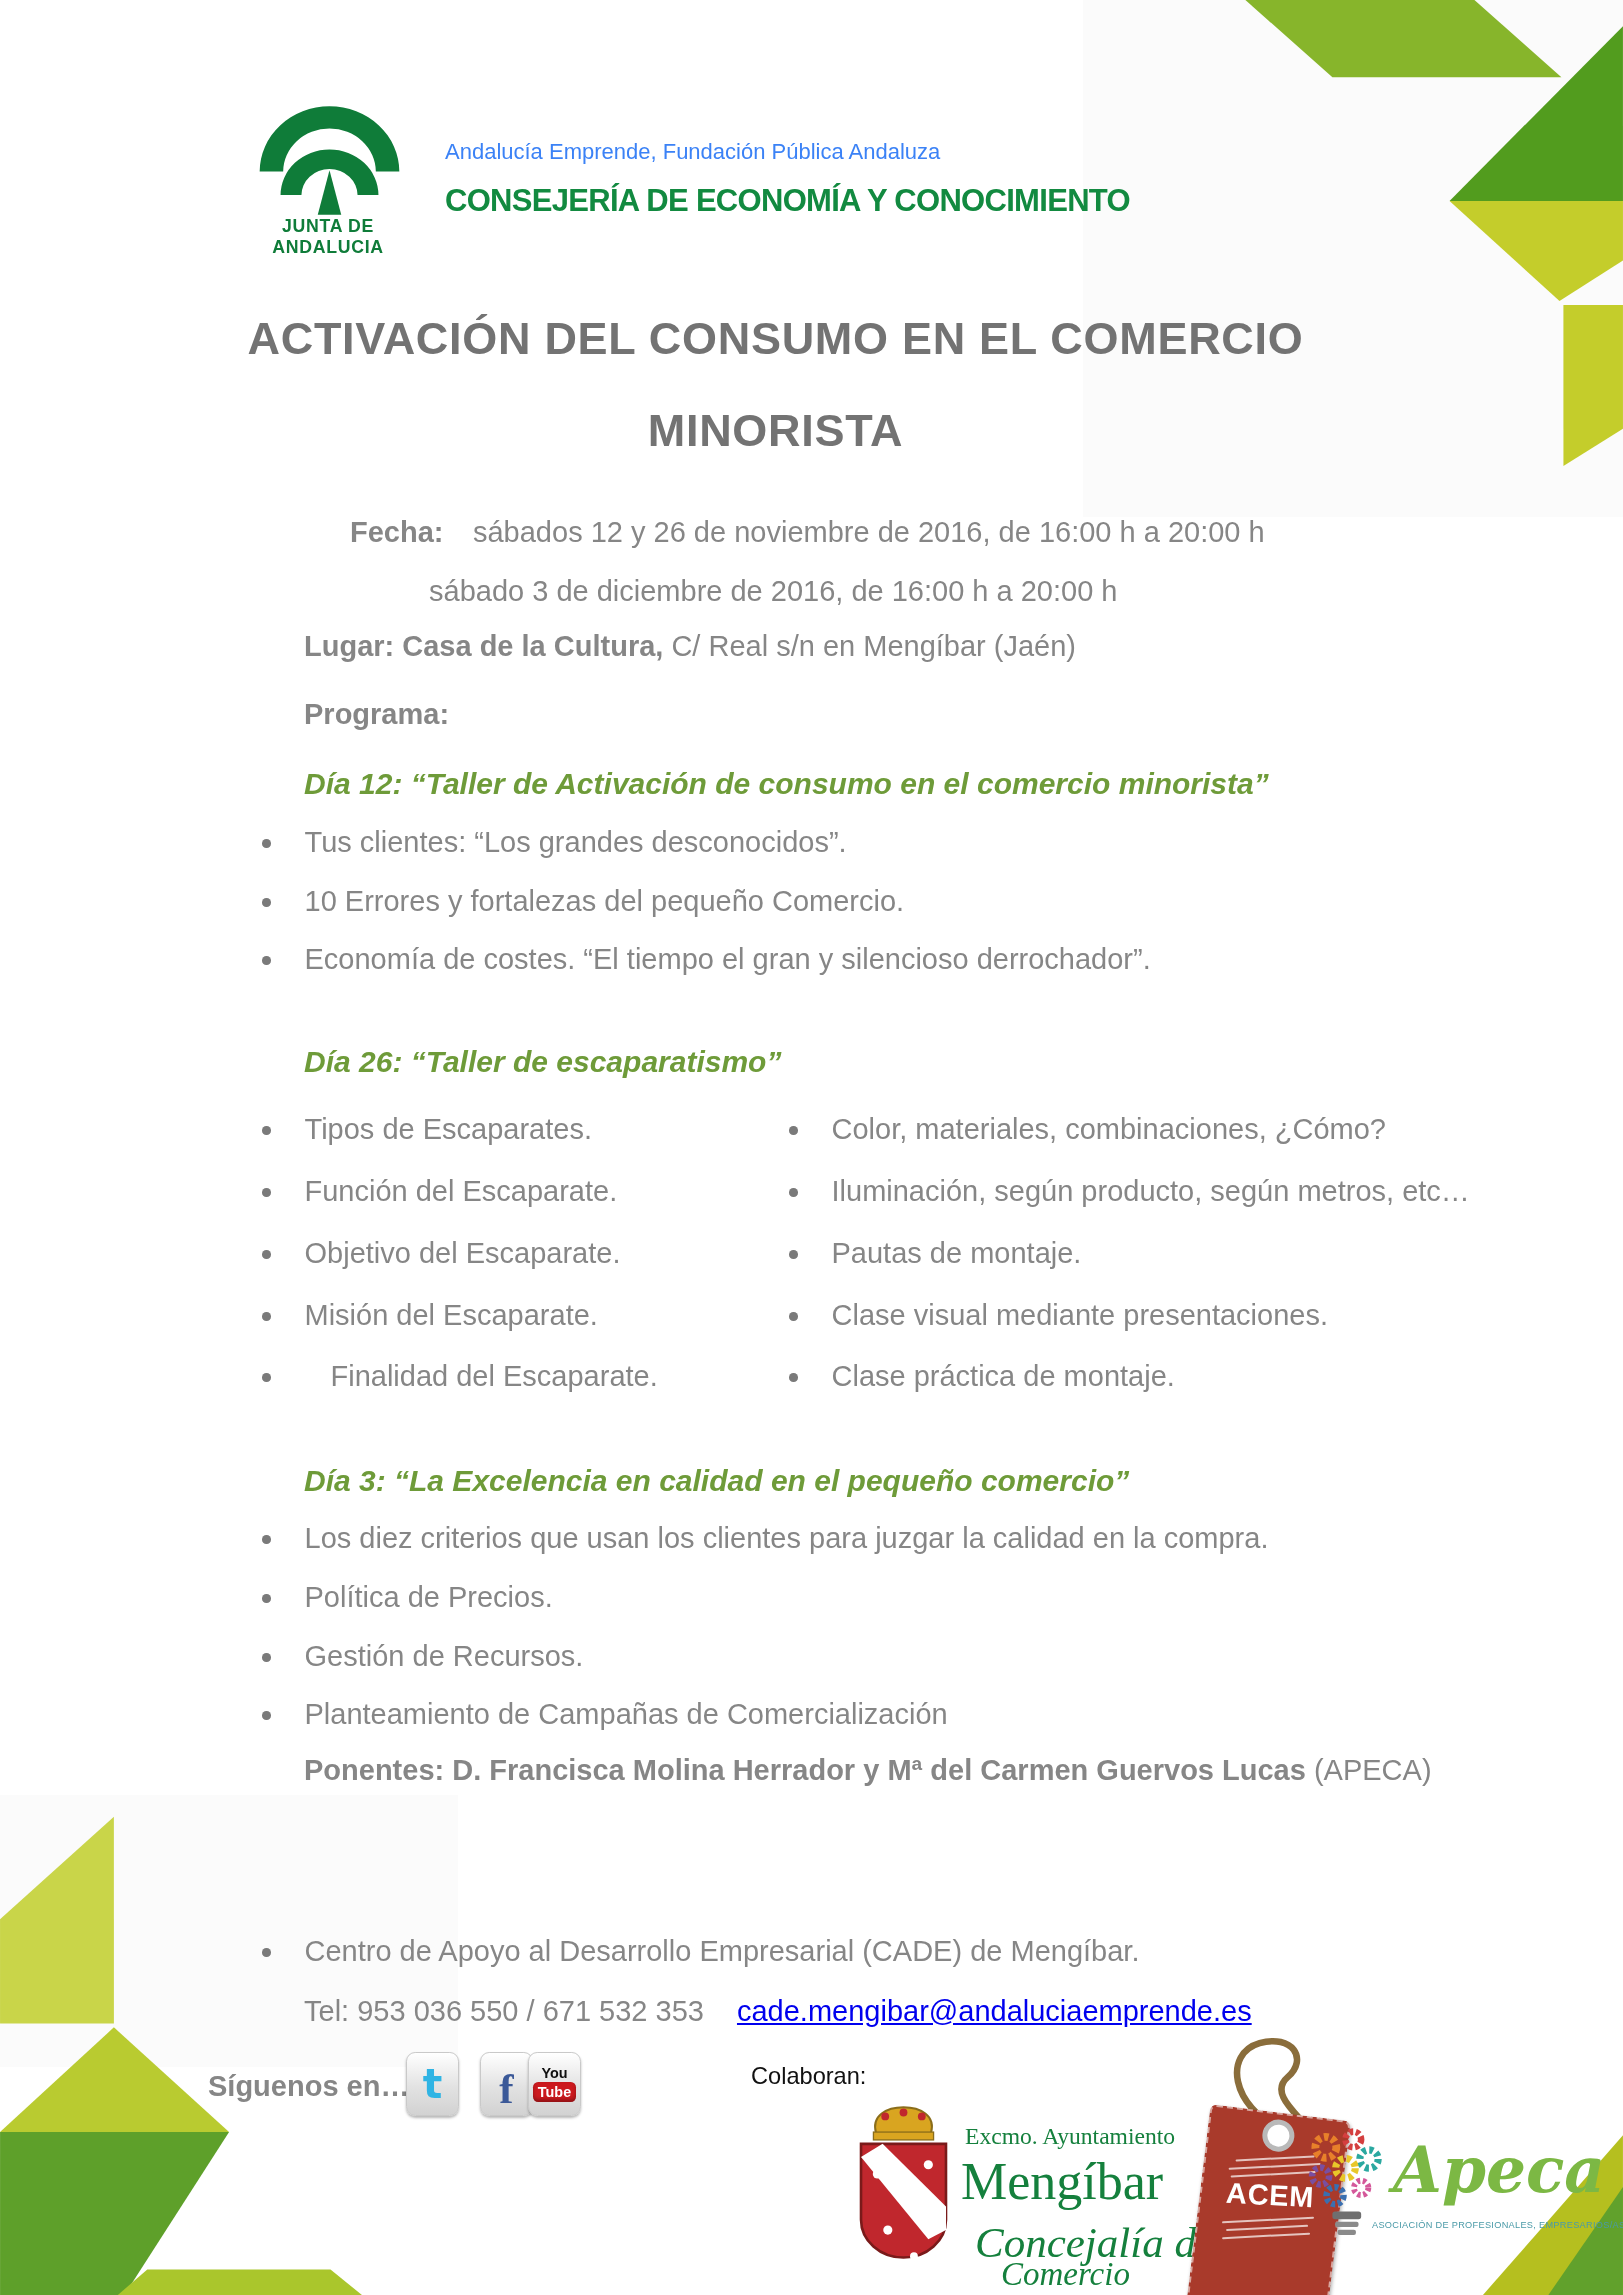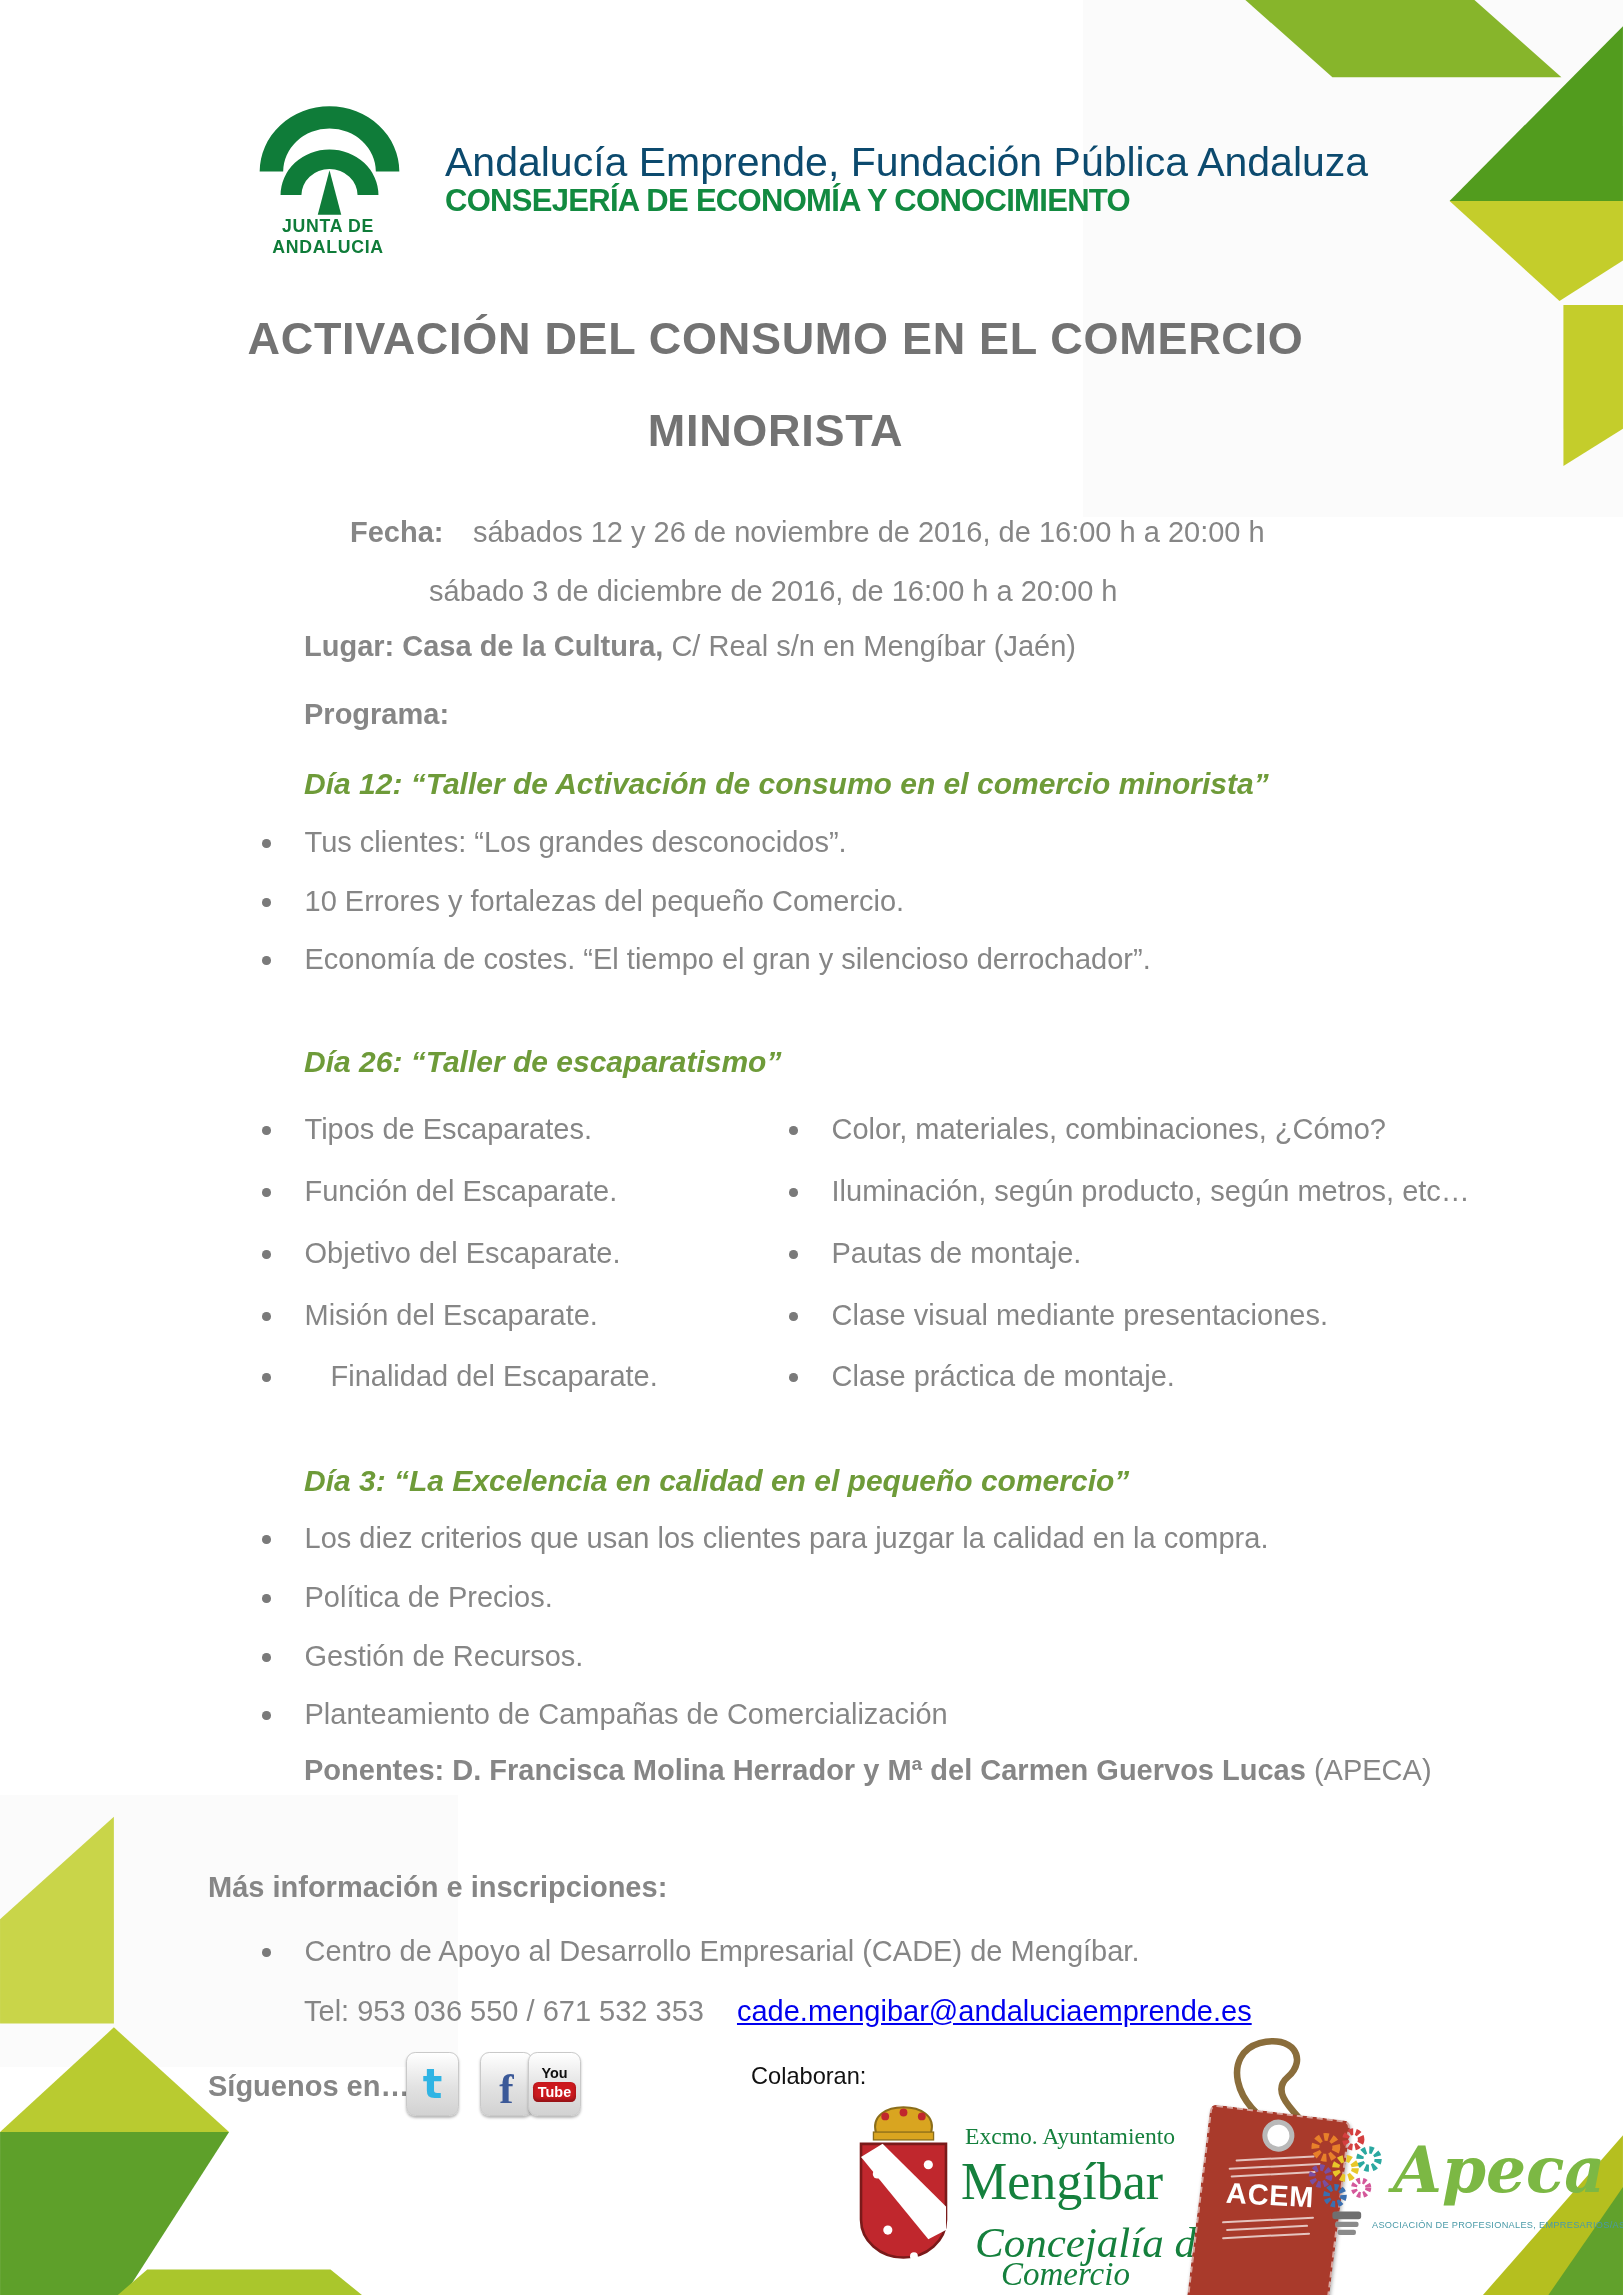--- a/index.html
+++ b/index.html
@@ -5,21 +5,21 @@
   html,body{margin:0;padding:0;background:#fff;}
   .page{position:relative;width:1623px;height:2295px;background:#ffffff;overflow:hidden;
         font-family:"Liberation Sans",sans-serif;color:#868686;}
   .bgblock{position:absolute;background:#fbfbfb;}
   svg.decor{position:absolute;left:0;top:0;pointer-events:none;}
   .abs{position:absolute;}
 
   
   .junta-caption{position:absolute;left:352;top:216px;left:230px;width:196px;text-align:center;
     font-size:17.7px;font-weight:bold;letter-spacing:0.7px;color:#0f7c39;}
-  .org1{position:absolute;left:445px;top:139px;font-size:41px;color:#0c4a6e;}
+  .org1{position:absolute;left:445px;top:139px;font-size:22px;color:#3b82f6;}
   .org2{position:absolute;left:445px;top:183px;font-size:31px;font-weight:bold;color:#128a40;letter-spacing:-0.7px;}
 
   .title-line{position:absolute;left:0;width:1551px;text-align:center;font-size:45px;font-weight:bold;
     color:#737373;letter-spacing:0.7px;}
 
   .body-text{font-size:29px;color:#868686;}
   .bold{font-weight:bold;}
   .green-head{position:absolute;font-size:30px;font-weight:bold;font-style:italic;color:#6e9b39;}
 
   .bullet{position:absolute;display:flex;align-items:flex-start;}
@@ -170,21 +170,20 @@
     <span class="body-text">Gestión de Recursos.</span>
   </div>
   <div class="bullet" style="left:262px;top:1698px;">
     <span class="dot"></span>
     <span class="body-text">Planteamiento de Campañas de Comercialización</span>
   </div>
   <div class="abs body-text" style="left:304px;top:1754px;">
     <span class="bold">Ponentes: D. Francisca Molina Herrador y Mª del Carmen Guervos Lucas</span><span> (APECA)</span>
   </div>
 
-  <div class="abs body-text bold" style="left:208px;top:1871px;">Más información e inscripciones:</div>
   <div class="bullet" style="left:262px;top:1935px;">
     <span class="dot"></span>
     <span class="body-text">Centro de Apoyo al Desarrollo Empresarial (CADE) de Mengíbar.</span>
   </div>
   <div class="abs body-text" style="left:304px;top:1995px;">
     <span>Tel: 953 036 550 / 671 532 353</span>
     <a class="link" href="#" style="margin-left:25px;">cade.mengibar@andaluciaemprende.es</a>
   </div>
 
   <div class="abs body-text bold" style="left:208px;top:2070px;">Síguenos en…</div>

